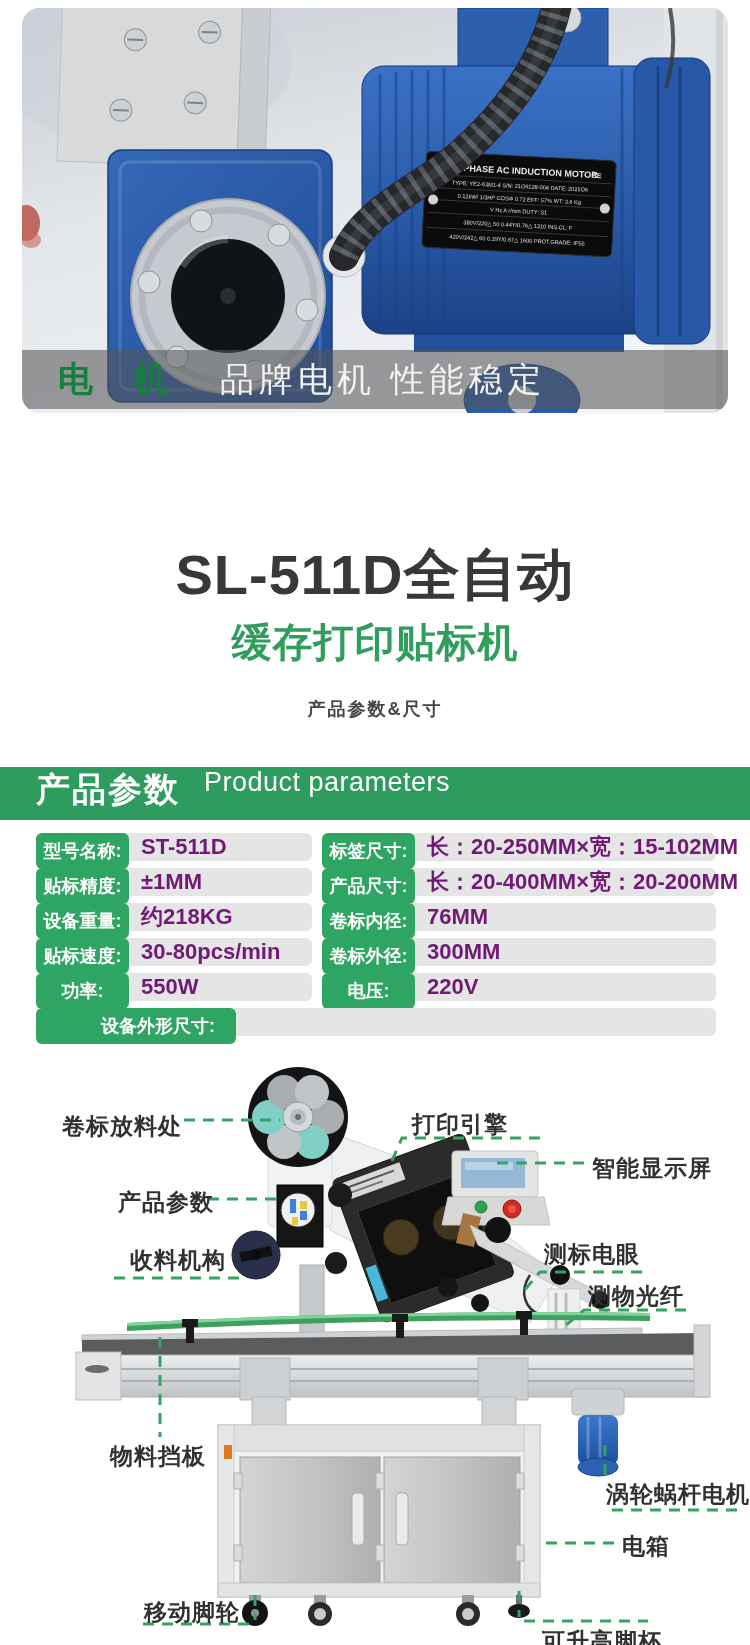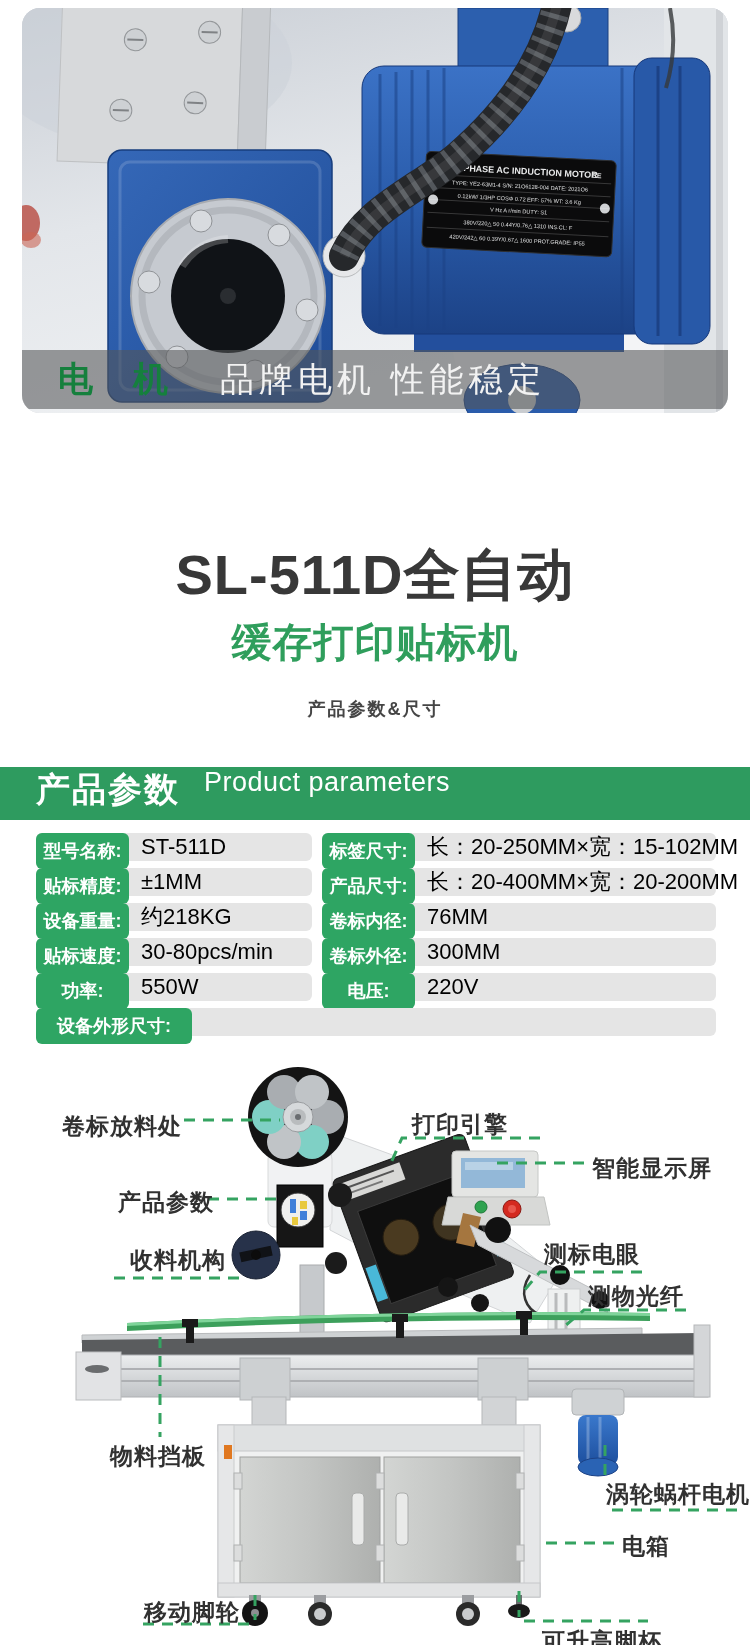--- a/index.html
+++ b/index.html
@@ -31,25 +31,25 @@
   .section-cn{color:#ffffff;font-size:34px;font-weight:bold;letter-spacing:2px;}
   .section-en{color:#ffffff;font-size:27px;font-weight:400;margin-left:24px;letter-spacing:0.5px;}
 
   
   .param-grid{position:absolute;left:36px;top:833px;width:680px;
               display:grid;grid-template-columns:276px 394px;column-gap:10px;row-gap:7px;}
   .p-row{position:relative;height:28px;background:#e5e5e5;border-radius:6px;}
   .p-label{position:absolute;left:0;top:0;width:93px;height:36px;background:#2ea563;
            border-radius:6px;color:#ffffff;font-size:18px;font-weight:bold;
            display:flex;align-items:center;justify-content:center;letter-spacing:0;}
-  .p-value{display:block;margin-left:105px;font-size:22px;line-height:28px;color:#000000;
-           white-space:nowrap;font-weight:400;}
+  .p-value{display:block;margin-left:105px;font-size:22px;line-height:28px;color:#701a75;
+           white-space:nowrap;font-weight:700;}
   .p-full{position:absolute;left:36px;top:1008px;width:680px;height:28px;
           background:#e5e5e5;border-radius:6px;}
-  .p-full .p-label{width:156px;}
+  .p-full .p-label{width:156px;padding-left:44px;}
   .p-full .p-value{margin-left:170px;}
 
   
   .diagram{position:absolute;left:0;top:1025px;width:750px;height:620px;padding-left:45px;}
   .diagram svg{position:absolute;left:0;top:0;}
   .callout{position:absolute;font-size:23px;font-weight:600;color:#313131;
            white-space:nowrap;letter-spacing:1px;}
   .c1{left:62px;top:86px;}   .c2{left:412px;top:84px;}
   .c3{left:592px;top:128px;} .c4{left:118px;top:162px;}
   .c5{left:130px;top:220px;} .c6{left:544px;top:214px;}

